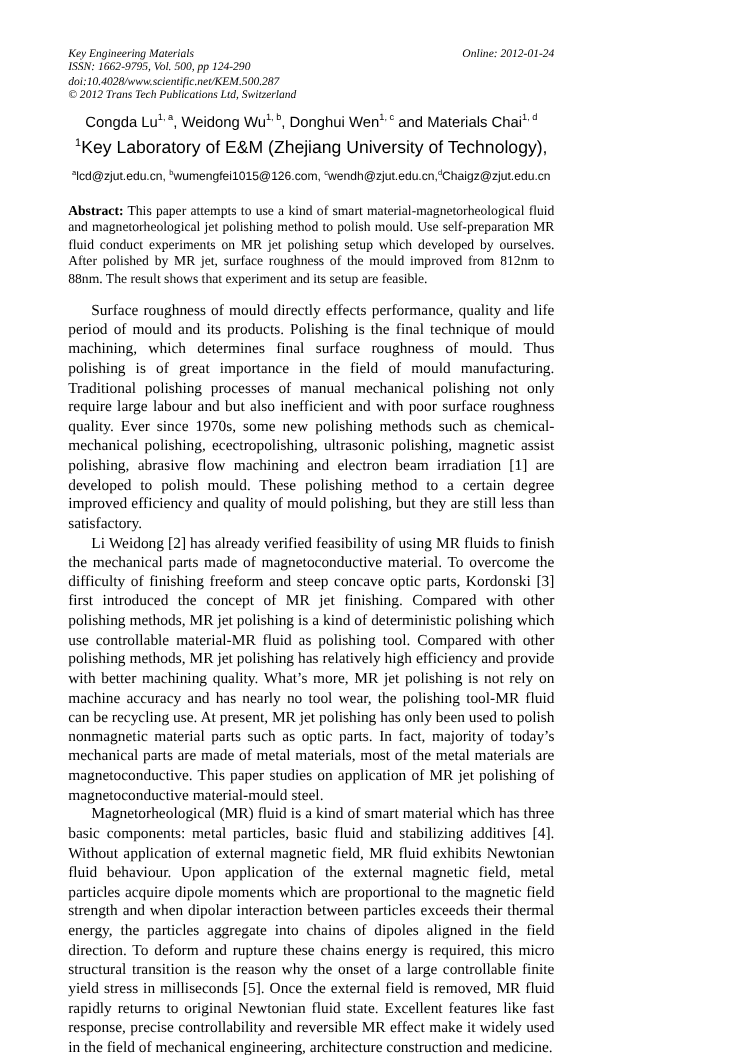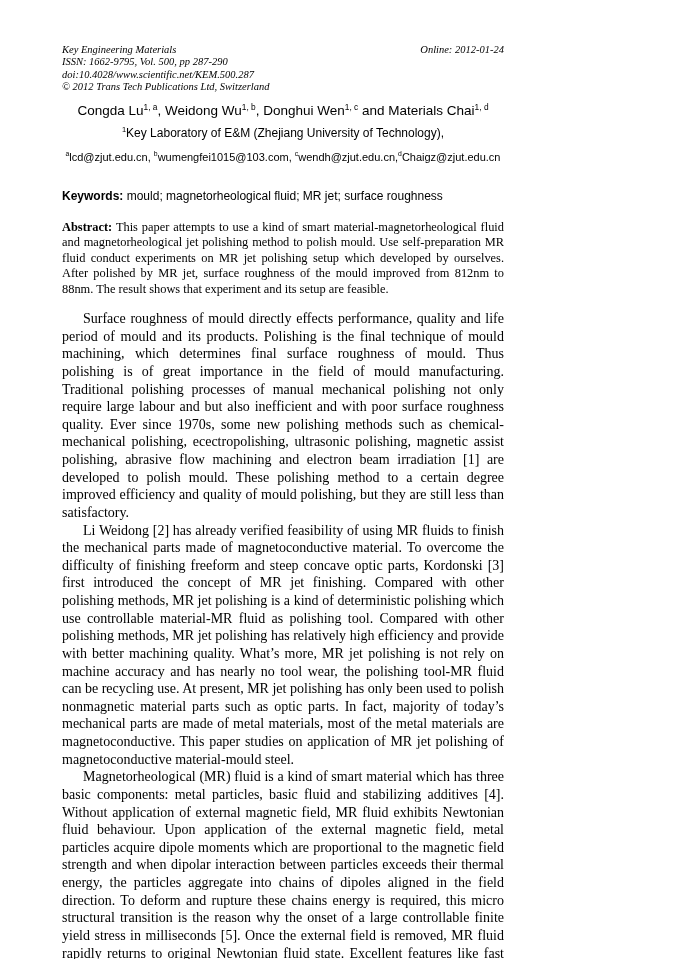--- a/index.html
+++ b/index.html
@@ -34,21 +34,21 @@
     max-width: 556px;
   }
   .authors {
     font-family: "Liberation Sans", sans-serif;
     font-size: 13.5px;
     text-align: center;
     margin-top: 9px;
   }
   .affil {
     font-family: "Liberation Sans", sans-serif;
-    font-size: 12px;
+    font-size: 16px;
     text-align: center;
     margin-top: 8px;
   }
   .affil2 { margin-top: 7px; }
   .emails {
     font-family: "Liberation Sans", sans-serif;
     font-size: 11px;
     text-align: center;
     margin-top: 11px;
   }
@@ -81,35 +81,34 @@
   sup { font-size: 0.62em; line-height: 0; }
 </style>
 </head>
 <body>
 
 <div class="page">
 
   <div class="journal-header">
     <div class="left">
       <div>Key Engineering Materials</div>
-      <div>ISSN: 1662-9795, Vol. 500, pp 287-290</div>
+      <div>ISSN: 1662-9795, Vol. 500, pp 124-290</div>
       <div>doi:10.4028/www.scientific.net/KEM.500.287</div>
       <div>© 2012 Trans Tech Publications Ltd, Switzerland</div>
     </div>
     <div class="right">Online: 2012-01-24</div>
   </div>
 
 
   <div class="authors"><span>Congda Lu</span><sup>1, a</sup><span>, </span><span>Weidong Wu</span><sup>1, b</sup><span>, </span><span>Donghui Wen</span><sup>1, c</sup><span> and </span><span>Materials Chai</span><sup>1, d</sup></div>
 
   <div class="affil"><sup>1</sup><span>Key Laboratory of E&amp;M (Zhejiang University of Technology),</span></div>
 
-  <div class="emails"><sup>a</sup><span>lcd@zjut.edu.cn</span><span>, </span><sup>b</sup><span>wumengfei1015@103.com</span><span>, </span><sup>c</sup><span>wendh@zjut.edu.cn</span><span>,</span><sup>d</sup><span>Chaigz@zjut.edu.cn</span></div>
+  <div class="emails"><sup>a</sup><span>lcd@zjut.edu.cn</span><span>, </span><sup>b</sup><span>wumengfei1015@126.com</span><span>, </span><sup>c</sup><span>wendh@zjut.edu.cn</span><span>,</span><sup>d</sup><span>Chaigz@zjut.edu.cn</span></div>
 
-  <div class="keywords"><span class="bold">Keywords:</span> <span>mould; magnetorheological fluid; MR jet; surface roughness</span></div>
 
   <p class="abstract"><span class="bold">Abstract:</span> <span>This paper attempts to use a kind of smart material-magnetorheological fluid and magnetorheological jet polishing method to polish mould. Use self-preparation MR fluid conduct experiments on MR jet polishing setup which developed by ourselves. After polished by MR jet, surface roughness of the mould improved from 812nm to 88nm. The result shows that experiment and its setup are feasible.</span></p>
 
   <p class="body-para">Surface roughness of mould directly effects performance, quality and life period of mould and its products. Polishing is the final technique of mould machining, which determines final surface roughness of mould. Thus polishing is of great importance in the field of mould manufacturing. Traditional polishing processes of manual mechanical polishing not only require large labour and but also inefficient and with poor surface roughness quality. Ever since 1970s, some new polishing methods such as chemical-mechanical polishing, ecectropolishing, ultrasonic polishing, magnetic assist polishing, abrasive flow machining and electron beam irradiation [1] are developed to polish mould. These polishing method to a certain degree improved efficiency and quality of mould polishing, but they are still less than satisfactory.</p>
   <p class="body-para">Li Weidong [2] has already verified feasibility of using MR fluids to finish the mechanical parts made of magnetoconductive material. To overcome the difficulty of finishing freeform and steep concave optic parts, Kordonski [3] first introduced the concept of MR jet finishing. Compared with other polishing methods, MR jet polishing is a kind of deterministic polishing which use controllable material-MR fluid as polishing tool. Compared with other polishing methods, MR jet polishing has relatively high efficiency and provide with better machining quality. What’s more, MR jet polishing is not rely on machine accuracy and has nearly no tool wear, the polishing tool-MR fluid can be recycling use. At present, MR jet polishing has only been used to polish nonmagnetic material parts such as optic parts. In fact, majority of today’s mechanical parts are made of metal materials, most of the metal materials are magnetoconductive. This paper studies on application of MR jet polishing of magnetoconductive material-mould steel.</p>
 
   <p class="body-para">Magnetorheological (MR) fluid is a kind of smart material which has three basic components: metal particles, basic fluid and stabilizing additives [4]. Without application of external magnetic field, MR fluid exhibits Newtonian fluid behaviour. Upon application of the external magnetic field, metal particles acquire dipole moments which are proportional to the magnetic field strength and when dipolar interaction between particles exceeds their thermal energy, the particles aggregate into chains of dipoles aligned in the field direction. To deform and rupture these chains energy is required, this micro structural transition is the reason why the onset of a large controllable finite yield stress in milliseconds [5]. Once the external field is removed, MR fluid rapidly returns to original Newtonian fluid state. Excellent features like fast response, precise controllability and reversible MR effect make it widely used in the field of mechanical engineering, architecture construction and medicine.</p>
 
 </div>
 

